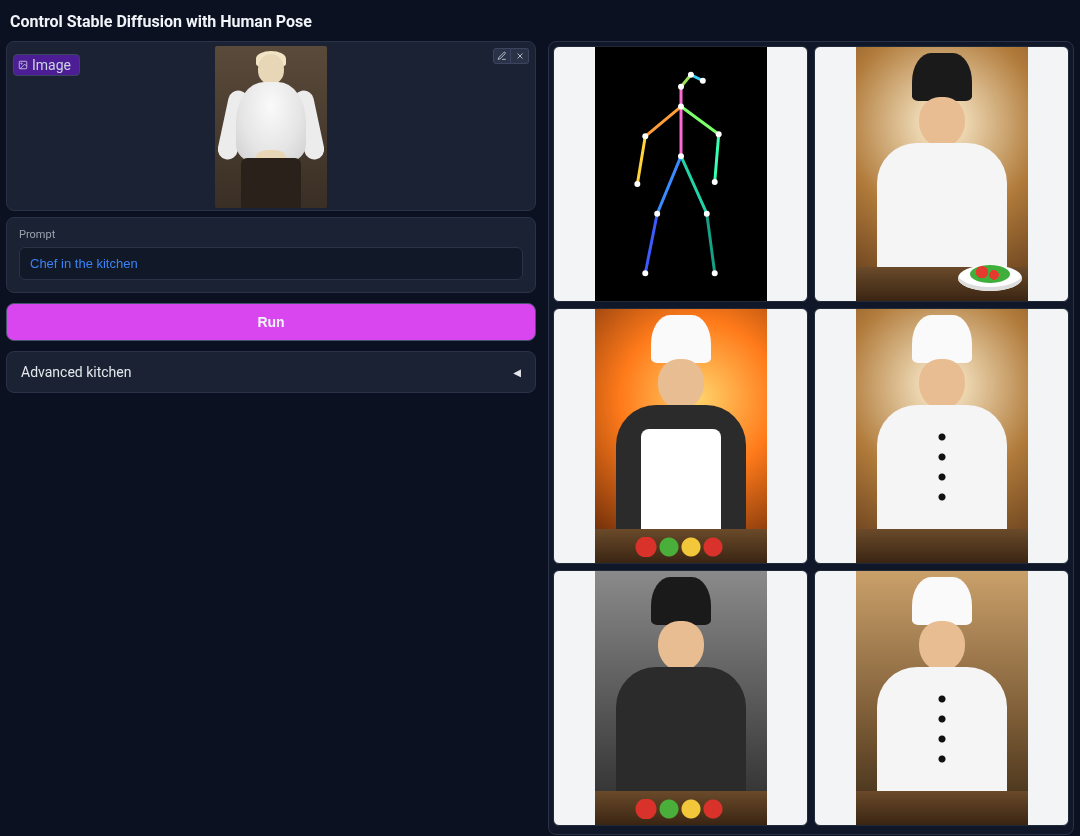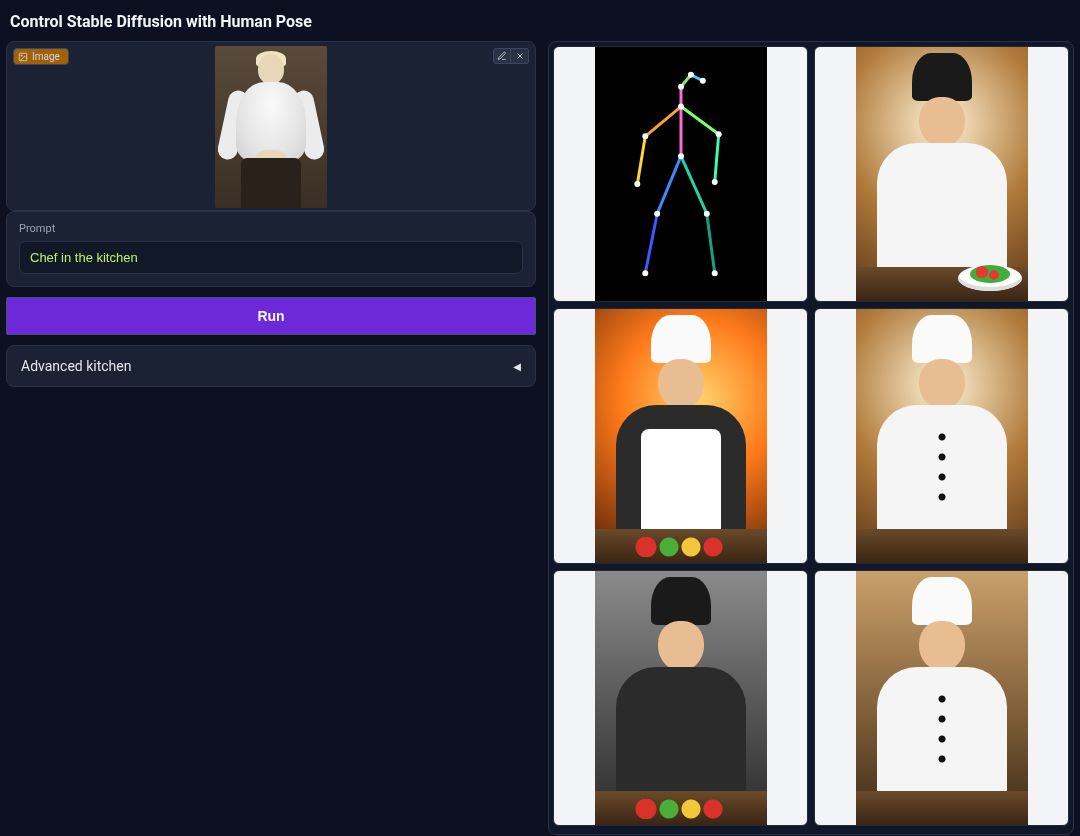--- a/index.html
+++ b/index.html
@@ -32,25 +32,25 @@
   }
   .image-panel {
     position: relative;
     height: 170px;
     padding: 4px;
     display: flex;
     justify-content: center;
   }
   .image-badge {
     position: absolute;
-    top: 6px; left: 6px;
-    background: #a16207;
+    top: 12px; left: 6px;
+    background: #4c1d95;
     border-radius: 4px;
     padding: 2px 8px 2px 4px;
-    font-size: 10px;
+    font-size: 14px;
     color: #cbd5e1;
     display: flex;
     align-items: center;
     gap: 4px;
     border: 1px solid #3b4560;
   }
   .image-badge svg { width:10px; height:10px; }
   .image-tools {
     position: absolute;
     top: 6px; right: 6px;
@@ -102,49 +102,49 @@
   .figure-hand {
     position:absolute; top:104px; left:50%; transform:translateX(-50%);
     width:30px; height:18px; background:#e8d7b7; border-radius:40%;
   }
   .figure-pants {
     position:absolute; bottom:0; left:50%; transform:translateX(-50%);
     width:60px; height:50px; background:#2a221a; border-radius:6px 6px 0 0;
   }
 
   .prompt-panel {
-    margin-top: 0;
+    margin-top: 6px;
     padding: 10px 12px 12px 12px;
   }
   .prompt-label {
     font-size: 11px;
     color: #9ca3af;
     margin-bottom: 6px;
   }
   .prompt-input {
     width: 100%;
     background: #111827;
     border: 1px solid #2a3247;
     border-radius: 6px;
-    color: #bef264;
+    color: #3b82f6;
     font-size: 13px;
     padding: 8px 10px;
     outline: none;
   }
 
   .run-btn {
     margin-top: 10px;
     width: 100%;
-    background: #6d28d9;
+    background: #d946ef;
     border: 1px solid #44546e;
     color: #f1f5f9;
     font-size: 14px;
     font-weight: 600;
     padding: 10px 0;
-    border-radius: 2px;
+    border-radius: 8px;
     cursor: pointer;
   }
 
   .adv-panel {
     margin-top: 10px;
     padding: 12px 14px;
     display: flex;
     justify-content: space-between;
     align-items: center;
     cursor: pointer;

